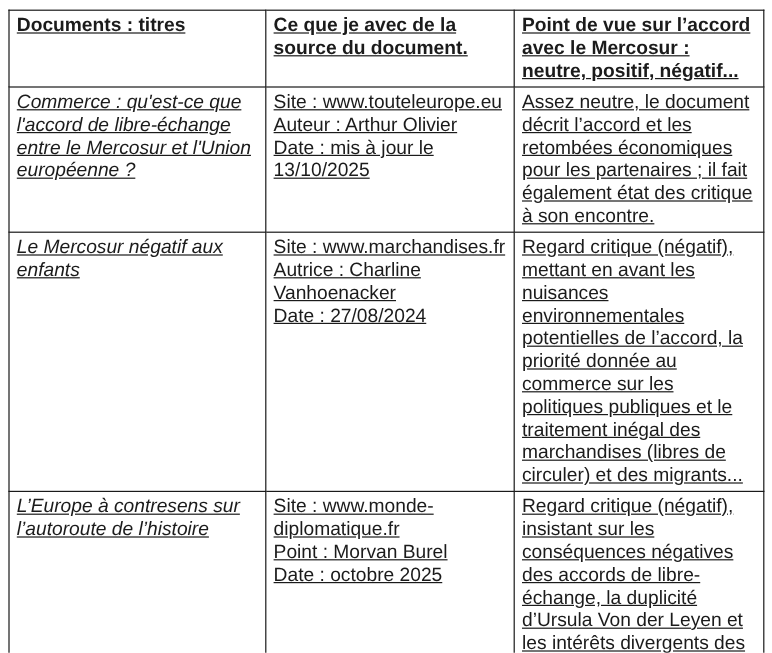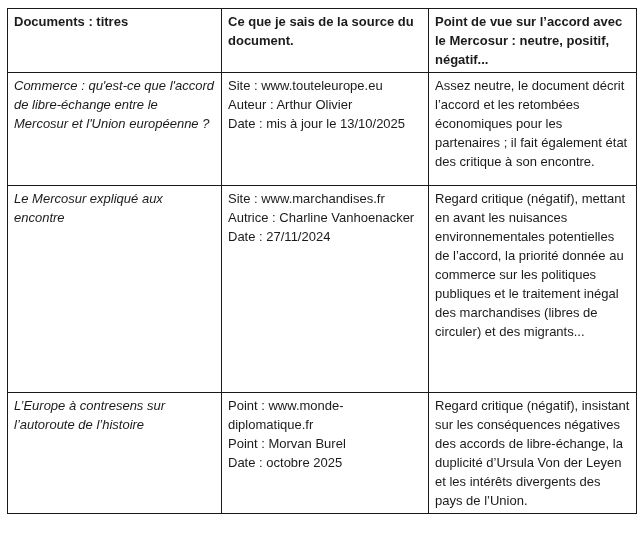--- a/index.html
+++ b/index.html
@@ -22,24 +22,25 @@
     top: 8px;
     width: 629px;
     border-collapse: collapse;
     table-layout: fixed;
   }
   table.doc-table th,
   table.doc-table td {
     border: 1.4px solid #1a1a1a;
     vertical-align: top;
     padding: 3px 6px 3px 6px;
-    font-size: 13px;
+    font-size: 16px;
     line-height: 19px;
     overflow: hidden;
     word-wrap: break-word;
+    text-decoration: underline;
   }
   table.doc-table th {
     font-weight: bold;
     text-align: left;
   }
   td.title-cell {
     font-style: italic;
     margin-left: 44px;
   }
   .src-line {
@@ -52,47 +53,47 @@
 <div class="page">
   <table class="doc-table">
     <colgroup>
       <col style="width:214px">
       <col style="width:207px">
       <col style="width:208px">
     </colgroup>
     <thead>
       <tr style="height:56px">
         <th>Documents : titres</th>
-        <th>Ce que je sais de la source du document.</th>
+        <th>Ce que je avec de la source du document.</th>
         <th>Point de vue sur l’accord avec le Mercosur : neutre, positif, négatif...</th>
       </tr>
     </thead>
     <tbody>
       <tr style="height:113px">
         <td class="title-cell">Commerce : qu'est-ce que l'accord de libre-échange entre le Mercosur et l'Union européenne ?</td>
         <td>
           <div class="src-line">Site : www.touteleurope.eu</div>
           <div class="src-line">Auteur : Arthur Olivier</div>
           <div class="src-line">Date : mis à jour le 13/10/2025</div>
         </td>
         <td>Assez neutre, le document décrit l’accord et les retombées économiques pour les partenaires ; il fait également état des critique à son encontre.</td>
       </tr>
       <tr style="height:207px">
-        <td class="title-cell">Le Mercosur expliqué aux encontre</td>
+        <td class="title-cell">Le Mercosur négatif aux enfants</td>
         <td>
           <div class="src-line">Site : www.marchandises.fr</div>
           <div class="src-line">Autrice : Charline Vanhoenacker</div>
-          <div class="src-line">Date : 27/11/2024</div>
+          <div class="src-line">Date : 27/08/2024</div>
         </td>
         <td>Regard critique (négatif), mettant en avant les nuisances environnementales potentielles de l’accord, la priorité donnée au commerce sur les politiques publiques et le traitement inégal des marchandises (libres de circuler) et des migrants...</td>
       </tr>
       <tr style="height:121px">
         <td class="title-cell">L’Europe à contresens sur l’autoroute de l’histoire</td>
         <td>
-          <div class="src-line">Point : www.monde-diplomatique.fr</div>
+          <div class="src-line">Site : www.monde-diplomatique.fr</div>
           <div class="src-line">Point : Morvan Burel</div>
           <div class="src-line">Date : octobre 2025</div>
         </td>
         <td>Regard critique (négatif), insistant sur les conséquences négatives des accords de libre-échange, la duplicité d’Ursula Von der Leyen et les intérêts divergents des pays de l’Union.</td>
       </tr>
     </tbody>
   </table>
 </div>
 
 </body></html>

